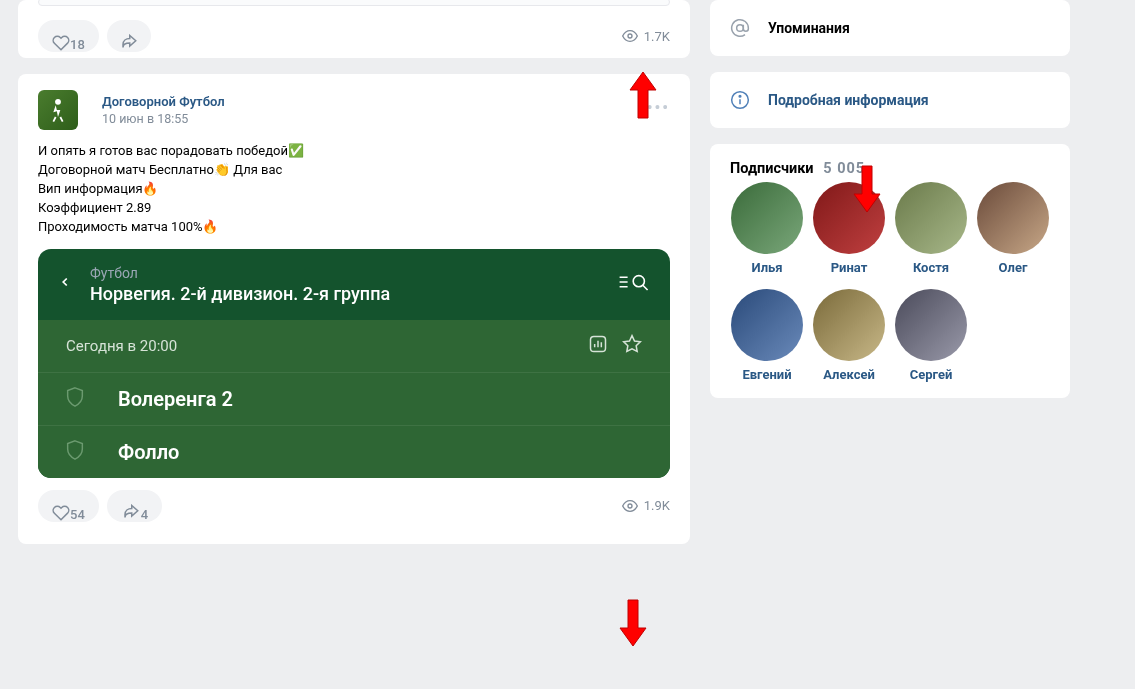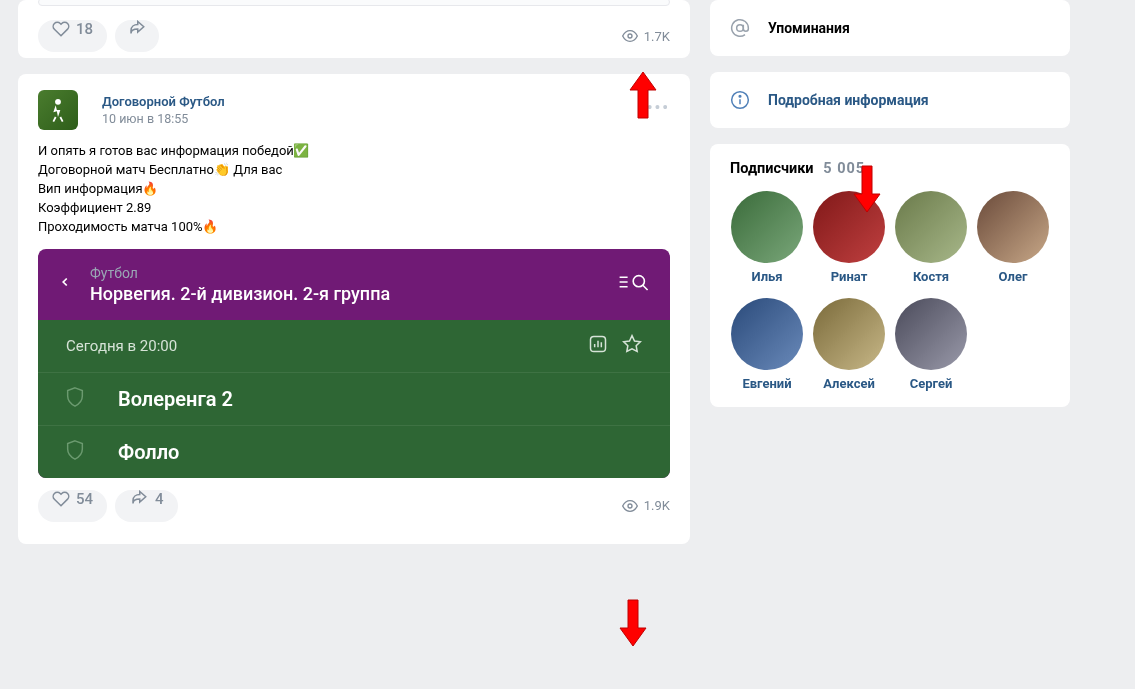--- a/index.html
+++ b/index.html
@@ -9,40 +9,40 @@
 .sidebar-column { position: absolute; left: 710px; top: 0; width: 360px; font-weight: bold; }
 
 .card { background: #fff; border-radius: 8px; margin-bottom: 16px; padding: 0; }
 
 
 .post1 { position: relative; }
 .match-preview { background: #fafbfc; border: 1px solid #e7e8ec; border-radius: 6px; height: 8px; margin: 0 20px; position: relative; top: -2px; }
 .match-preview-text { position: absolute; right: 180px; top: -10px; font-size: 12px; color: #818c99; font-weight: 600; }
 
 .post-actions { display: flex; align-items: center; padding: 12px 20px 6px; gap: 8px; }
-.action-pill { display: inline-flex; align-items: flex-start; gap: 6px; background: #f2f3f5; border-radius: 32px; height: 32px; padding: 0 14px; color: #818c99; font-size: 15px; font-weight: 500; cursor: pointer; }
+.action-pill { display: inline-flex; align-items: flex-end; background: #f2f3f5; border-radius: 32px; height: 32px; padding: 0 14px; color: #818c99; font-size: 13px; font-weight: 500; cursor: pointer; }
 .action-pill.icon-only { padding: 0 12px; }
 .like-icon, .share-icon, .eye-icon { display: inline-flex; }
 .views { margin-left: auto; display: flex; align-items: center; gap: 6px; color: #818c99; font-size: 13px; }
 
 
 .post2 { padding: 16px 20px; }
 .post-header { display: flex; align-items: center; gap: 24px; margin-bottom: 12px; position: relative; }
 .avatar { width: 40px; height: 40px; border-radius: 6px; background: linear-gradient(135deg, #4a7c2e, #2e5e1a); display: flex; align-items: center; justify-content: center; position: relative; }
 .avatar svg { width: 28px; height: 28px; }
 .post-meta { display: flex; flex-direction: column; }
 .post-author { color: #2a5885; font-weight: 600; font-size: 13px; cursor: pointer; }
 .post-time { color: #818c99; font-size: 12.5px; margin-top: 2px; }
 .post-more { position: absolute; right: 0; top: 8px; color: #c5cdd6; cursor: pointer; letter-spacing: 2px; font-weight: bold; }
 
 .post-text { font-size: 13px; line-height: 1.46; color: #000; margin-bottom: 12px; }
 .post-text .line { display: block; }
 .show-more { color: #2a5885; cursor: pointer; }
 
-.match-card { background: #701a75; border-radius: 8px; overflow: hidden; margin-top: 6px; }
+.match-card { background: #14532d; border-radius: 13px; overflow: hidden; margin-top: 6px; }
 .match-header { display: flex; align-items: center; padding: 16px 20px; gap: 18px; }
 .back-chevron { color: #fff; cursor: pointer; }
 .match-title-block { flex: 1; }
 .match-sport { color: #9aa7b5; font-size: 14px; }
 .match-league { color: #fff; font-size: 18px; font-weight: 500; margin-top: 2px; }
 .search-btn { color: #fff; cursor: pointer; }
 
 .match-body { background: #2e6634; }
 .match-time-row { display: flex; align-items: center; padding: 14px 28px; gap: 14px; }
 .match-time { color: #d6e3d7; font-size: 15px; flex: 1; }
@@ -52,21 +52,21 @@
 .team-name { color: #fff; font-size: 20px; font-weight: 600; }
 
 
 .side-card { background: #fff; border-radius: 8px; padding: 18px 20px; margin-bottom: 16px; }
 .side-row { display: flex; align-items: center; gap: 18px; color: #000; font-size: 14px; }
 .side-icon { color: #99a2ad; display: inline-flex; width: 20px; justify-content: center; }
 .side-link { color: #2a5885; font-size: 14px; cursor: pointer; }
 .info-circle { color: #5181b8; }
 
 .subs-card { background: #fff; border-radius: 8px; padding: 16px 20px; }
-.subs-header { font-size: 14.5px; margin-bottom: 14px; color: #000; }
+.subs-header { font-size: 14.5px; margin-bottom: 5px; color: #000; }
 .subs-count { color: #818c99; margin-left: 6px; letter-spacing: 1px; }
 .subs-grid { display: grid; grid-template-columns: repeat(4, 1fr); gap: 14px 8px; }
 .sub-item { display: flex; flex-direction: column; align-items: center; gap: 6px; cursor: pointer; }
 .sub-avatar { width: 72px; height: 72px; border-radius: 50%; background: #ccd3da; overflow: hidden; }
 .sub-name { font-size: 13px; color: #2a5885; text-align: center; }
 
 
 .av1 { background: linear-gradient(135deg,#3a6b3a,#7aa77a); }
 .av2 { background: linear-gradient(135deg,#801818,#c04040); }
 .av3 { background: linear-gradient(135deg,#6a7a4a,#a8b88a); }
@@ -127,21 +127,21 @@
           </svg>
       </div>
       <div class="post-meta">
         <span class="post-author">Договорной Футбол</span>
         <span class="post-time">10 июн в 18:55</span>
       </div>
       <span class="post-more">•••</span>
     </div>
 
     <div class="post-text">
-      <span class="line">И опять я готов вас информация победой✅</span>
+      <span class="line">И опять я готов вас порадовать победой✅</span>
       <span class="line">Договорной матч Бесплатно👏 Для вас</span>
       <span class="line">Вип информация🔥</span>
       <span class="line">Коэффициент 2.89</span>
       <span class="line">Проходимость матча 100%🔥</span>
     </div>
 
     <div class="match-card">
       <div class="match-header">
         <span class="back-chevron">
           <svg width="14" height="22" viewBox="0 0 24 24" fill="none" stroke="#fff" stroke-width="3">

